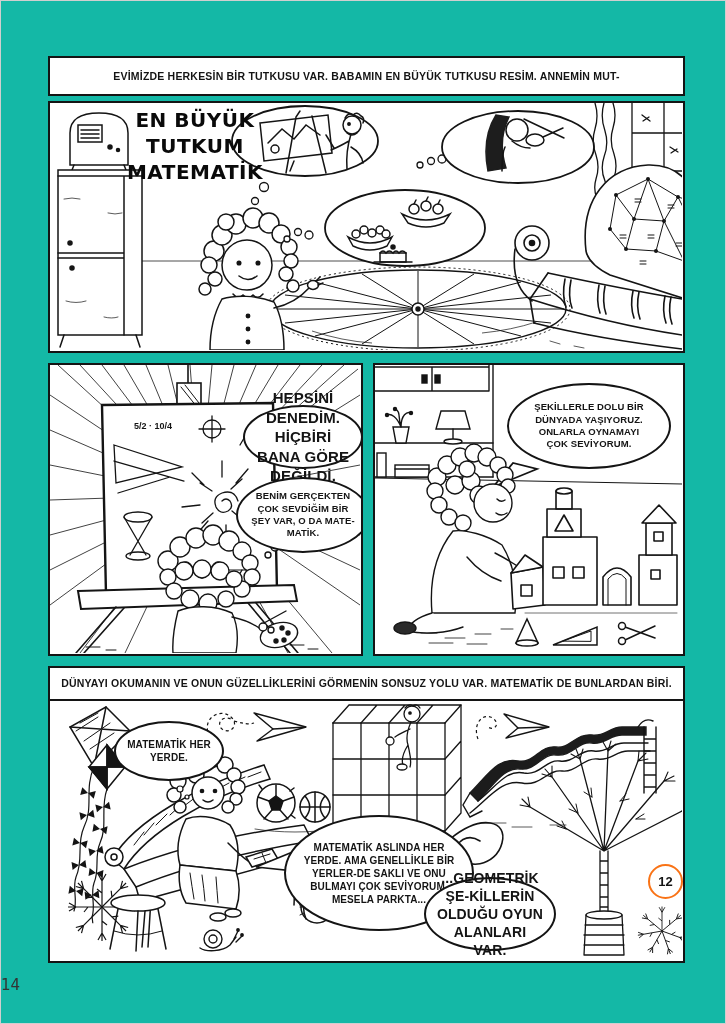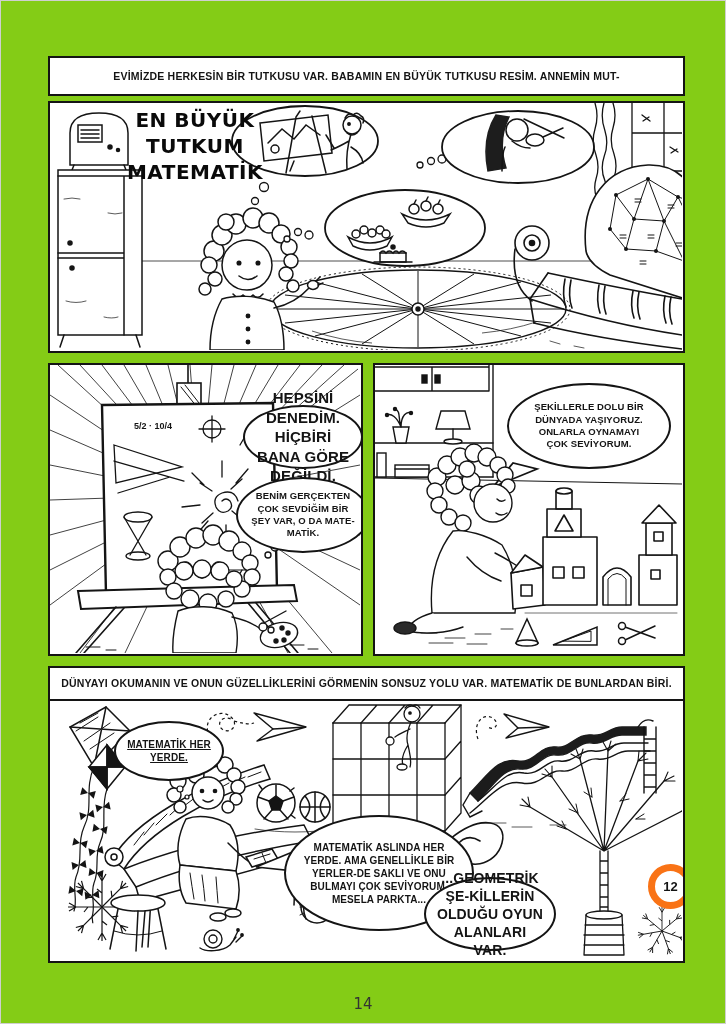--- a/index.html
+++ b/index.html
@@ -1,32 +1,32 @@
 <!DOCTYPE html>
 <html><head>
 <meta charset="utf-8">
 <style>
   html,body{margin:0;padding:0;background:#fff;}
-  .page{position:relative;width:726px;height:1024px;background:#84cc16;border:1px solid #cfcfcf;box-sizing:border-box;overflow:hidden;
+  .page{position:relative;width:726px;height:1024px;background:#14b8a6;border:1px solid #cfcfcf;box-sizing:border-box;overflow:hidden;
         font-family:"Liberation Sans",sans-serif;color:#141414;}
   .box{position:absolute;border:2.5px solid #141414;background:#fff;box-sizing:border-box;}
   .caption{display:flex;flex-direction:column;justify-content:center;align-items:center;text-align:center;
            font-weight:bold;font-size:10.5px;line-height:1.55;letter-spacing:.2px;}
   .capstrip{border-bottom:2.5px solid #141414;width:100%;box-sizing:border-box;}
   .scene{position:relative;width:100%;overflow:hidden;}
   .art{position:absolute;left:0;top:0;}
   .bubble{position:absolute;background:#fff;border:2px solid #141414;border-radius:50%;
           display:flex;align-items:center;justify-content:center;text-align:center;
           font-weight:bold;color:#141414;box-sizing:border-box;line-height:1.3;letter-spacing:.1px;}
   .title{position:absolute;font-family:"DejaVu Sans",sans-serif;font-weight:800;font-size:20px;line-height:1.3;
          text-align:center;letter-spacing:.5px;color:#0a0a0a;}
-  .badge{position:absolute;border:7px solid #f97316;border-radius:50%;background:#fff;
+  .badge{position:absolute;border:2px solid #f97316;border-radius:50%;background:#fff;
          display:flex;align-items:center;justify-content:center;font-weight:bold;font-size:13px;}
-  .pagenum{position:absolute;left:0;right:0;top:975px;text-align:center;font-size:15px;color:#333;
-           font-family:"DejaVu Sans",sans-serif;margin-top:19px;}
+  .pagenum{position:absolute;left:0;right:0;top:975px;font-size:15px;color:#333;
+           font-family:"DejaVu Sans",sans-serif;}
 </style>
 </head>
 <body>
 
 <div class="page">
 
   <div class="box caption" style="left:47px;top:55px;width:637px;height:40px;">
     <div>EVİMİZDE HERKESİN BİR TUTKUSU VAR. BABAMIN EN BÜYÜK TUTKUSU RESİM. ANNEMİN MUT-</div>
   </div>
 
@@ -505,21 +505,21 @@
           <use href="#dspoke" transform="rotate(270)"></use>
           <use href="#dspoke" transform="rotate(320)"></use>
         </g>
         <g>
           <circle cx="130" cy="88" r="3" fill="#fff" stroke="#141414" stroke-width="1.2"></circle>
           <circle cx="137" cy="96" r="2" fill="#fff" stroke="#141414" stroke-width="1.2"></circle>
           <polygon points="245,150 206,166 245,170" fill="#fff" stroke="#141414" stroke-width="1.6"></polygon>
           <polygon points="408,196 380,206 410,212" fill="#fff" stroke="#141414" stroke-width="1.6"></polygon>
         </g>
       </svg>
-      <div class="bubble" style="left:64px;top:20px;width:110px;height:60px;font-size:10px;padding:6px 8px;text-decoration:underline;">MATEMATİK HER YERDE.</div>
+      <div class="bubble" style="left:64px;top:20px;width:110px;height:60px;font-size:10px;padding:6px 8px;">MATEMATİK HER YERDE.</div>
       <div class="bubble" style="left:234px;top:114px;width:190px;height:116px;font-size:10px;padding:10px 14px;">MATEMATİK ASLINDA HER YERDE. AMA GENELLİKLE BİR YERLER-DE SAKLI VE ONU BULMAYI ÇOK SEVİYORUM. MESELA PARKTA...</div>
       <div class="bubble" style="left:374px;top:176px;width:132px;height:74px;font-size:14px;padding:6px 10px;">...GEOMETRİK ŞE-KİLLERİN OLDUĞU OYUN ALANLARI VAR.</div>
       <div class="badge" style="left:598px;top:163px;width:31px;height:31px;">12</div>
     </div>
   </div>
 
   <div class="pagenum">14</div>
 </div>
 
 </body></html>

